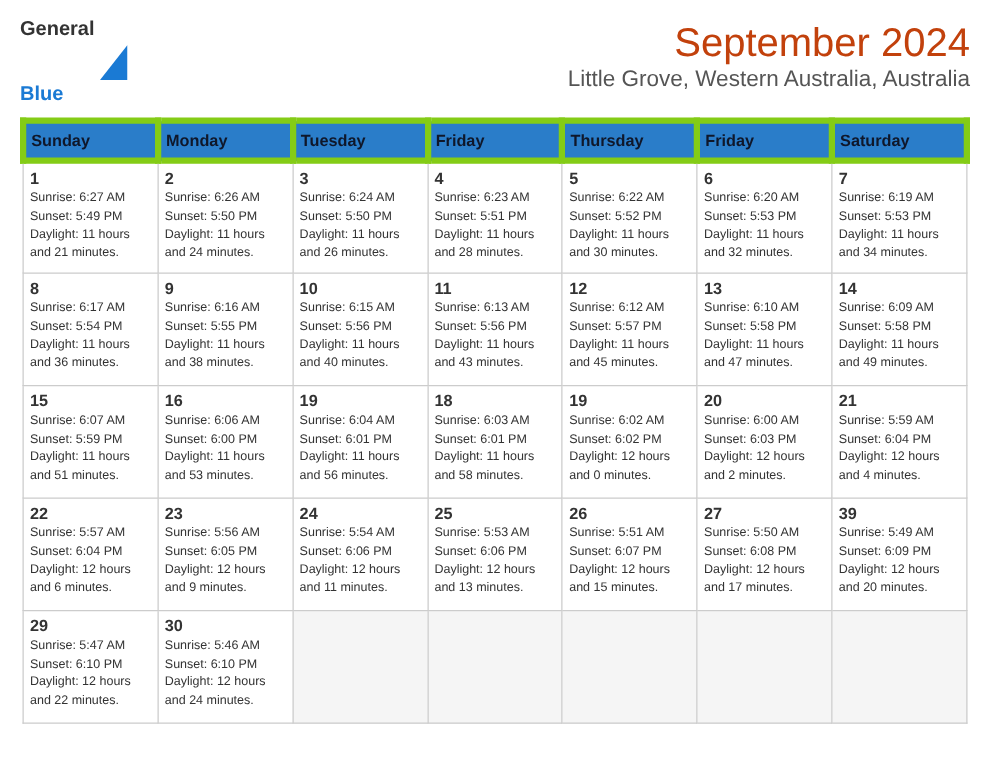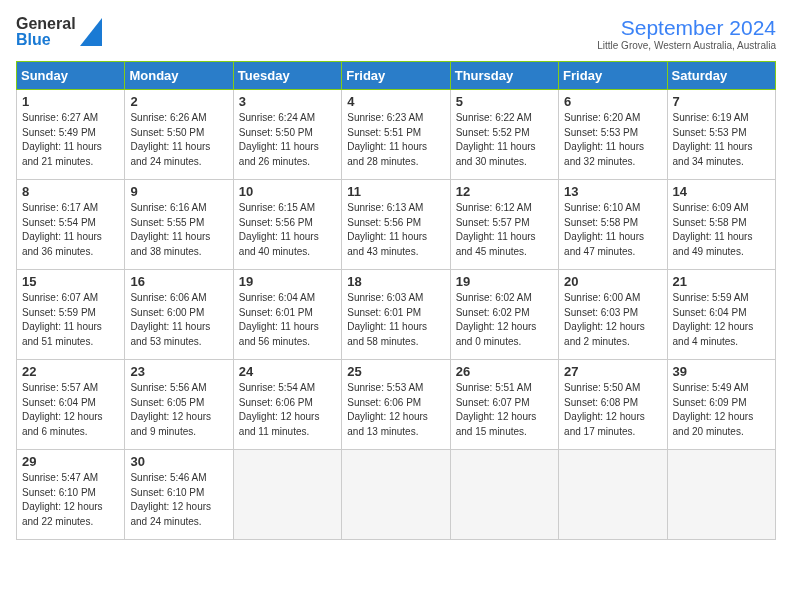--- a/index.html
+++ b/index.html
@@ -13,40 +13,40 @@
     .header {
       display: flex;
       justify-content: space-between;
       align-items: flex-start;
       margin-bottom: 10px;
     }
     .title-section {
       text-align: right;
     }
     .month-title {
-      font-size: 21px;
+      font-size: 32px;
       font-weight: normal;
-      color: #3b82f6;
+      color: #c2410c;
     }
     .location {
-      font-size: 10px;
+      font-size: 18px;
       color: #555;
     }
     .calendar {
       width: 100%;
       border-collapse: collapse;
     }
     .calendar th {
       background: #2a7dc9;
-      color: #ffffff;
+      color: #0f172a;
       padding: 6px 4px;
       text-align: left;
       font-size: 13px;
       font-weight: bold;
-      border: 1px solid #84cc16;
+      border: 5px solid #84cc16;
     }
     .calendar td {
       border: 1px solid #ccc;
       vertical-align: top;
       padding: 4px 5px;
       font-size: 10px;
       color: #333;
       width: 108px;
       min-height: 80px;
       height: 90px;
@@ -66,20 +66,21 @@
     .empty-cell {
       background: #f5f5f5;
     }
     .logo-wrap {
       display: flex;
       align-items: center;
     }
     .logo-text-wrap {
       display: flex;
       flex-direction: column;
+      gap: 36px;
     }
     .general-text {
       font-size: 16px;
       font-weight: bold;
       color: #333;
       line-height: 1;
     }
     .blue-text {
       font-size: 16px;
       font-weight: bold;

